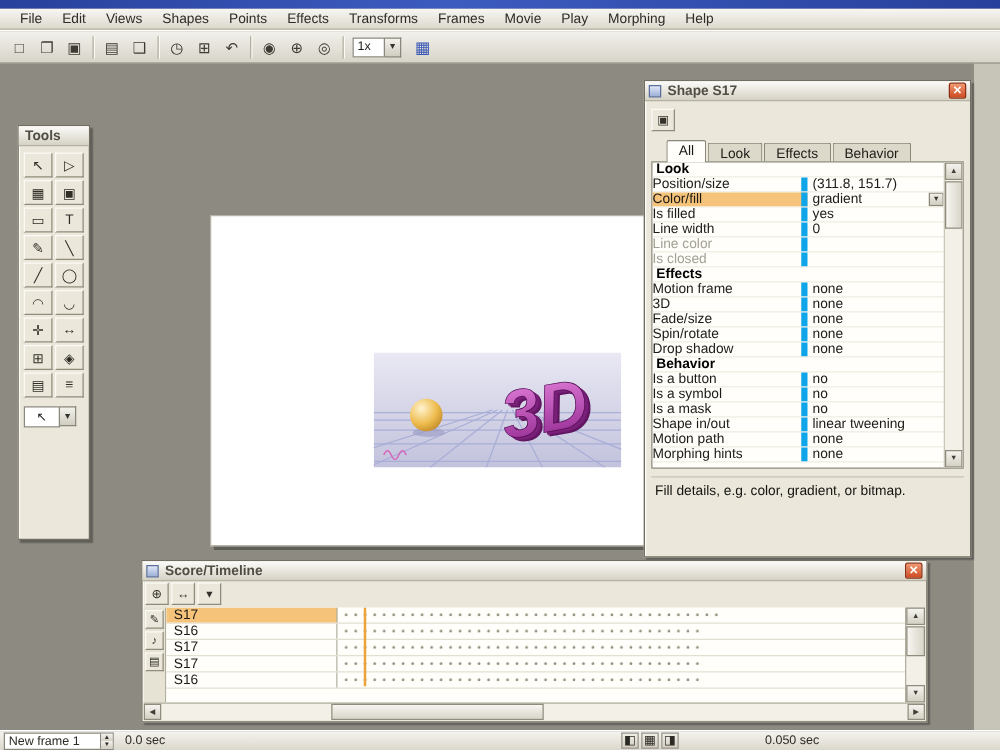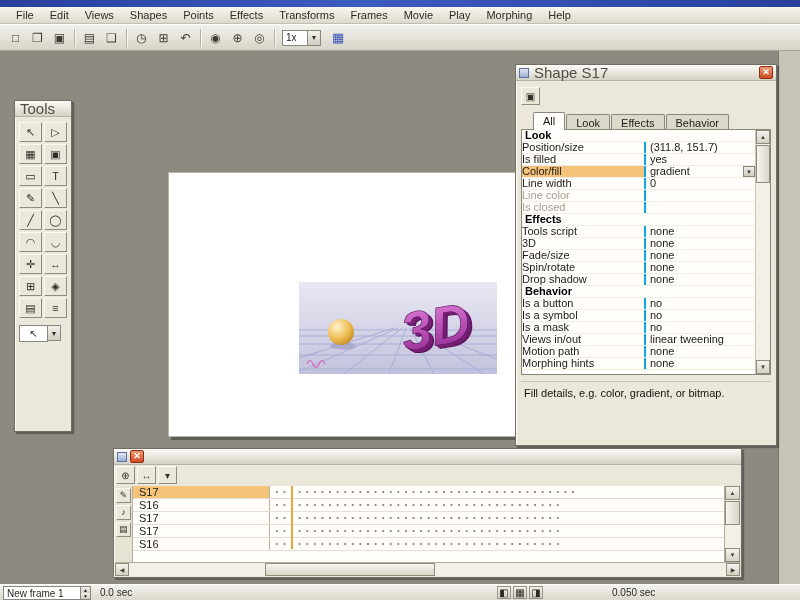--- a/index.html
+++ b/index.html
@@ -41,21 +41,21 @@
   
   #canvas{position:absolute;left:168px;top:121px;width:348px;height:265px;background:#fff;
     box-shadow:3px 3px 0 rgba(40,40,36,.45);border:1px solid #b5b2a6}
   #artwork{position:absolute;left:130px;top:109px;width:198px;height:92px}
 
   
   .fwin{position:absolute;background:#ebe8db;border:1px solid #716e62;
     box-shadow:inset 1px 1px 0 #fdfcf8,2px 2px 1px rgba(0,0,0,.3)}
   .titlebar{height:16px;background:linear-gradient(#fcfbf8,#d5d2c5);display:flex;
     align-items:center;padding:0 3px;border-bottom:1px solid #b5b2a4}
-  .title-text{flex:1;font-weight:normal;color:#504e44;font-size:15px;padding-left:2px;white-space:nowrap}
+  .title-text{flex:1;font-weight:bold;color:#504e44;font-size:11px;padding-left:2px;white-space:nowrap}
   .title-icon{width:10px;height:10px;border:1px solid #5a6f9e;
     background:linear-gradient(#dfe6f5,#9db0d8);margin-right:3px;flex:none}
   .close-btn{width:14px;height:13px;background:linear-gradient(#ef9a73,#cf4a22);
     border:1px solid #8d2f10;border-radius:2px;color:#fff;font-size:9px;line-height:11px;
     text-align:center;font-weight:bold;padding:0}
 
   
   #tools-palette{left:14px;top:49px;width:58px;height:332px}
   #tools-grid{display:grid;grid-template-columns:repeat(2,23px);gap:2px;padding:5px 4px 0}
   .tool-btn{width:23px;height:20px;background:#ebe8db;border:1px solid;
@@ -72,21 +72,21 @@
   .small-btn{width:19px;height:18px;background:#ebe8db;border:1px solid;
     border-color:#fbfaf5 #8f8c7e #8f8c7e #fbfaf5;font-size:10px;text-align:center;color:#33312a}
   #shape-tabs{display:flex;padding-left:17px;height:18px;align-items:flex-end;position:relative;top:1px}
   .stab{padding:2px 9px 0;border:1px solid #8a877a;border-bottom:none;background:#ddd9ca;
     margin-right:1px;font-size:11px;height:16px;border-radius:2px 2px 0 0}
   .stab.active{background:#fffefa;height:18px;position:relative;z-index:2}
   #prop-list{position:relative;margin:0 5px;height:246px;background:#fffefa;
     border:1px solid #8a877a;overflow:hidden;z-index:1}
   #prop-rows{position:absolute;left:0;top:0;right:15px;bottom:0;overflow:hidden}
   .prop-row{display:flex;height:12px;line-height:11px;border-bottom:1px solid #f0ede1;font-size:11px}
-  .prop-row .pl{width:124px;border-right:2px solid #0ea5e9;overflow:hidden;white-space:nowrap}
+  .prop-row .pl{width:124px;border-right:5px solid #0ea5e9;overflow:hidden;white-space:nowrap}
   .prop-row .pv{flex:1;padding-left:4px;overflow:hidden;white-space:nowrap;position:relative}
   .prop-row.header .pl{font-weight:bold;padding-left:3px;color:#000;border-right:none}
   .prop-row.disabled .pl{color:#a3a094}
   .prop-row.highlight .pl{background:#f6c37a}
   .pv .dd{position:absolute;right:0;top:0;width:12px;height:11px;
     background:linear-gradient(#f0efe8,#cfccbf);border:1px solid #8a877a;font-size:6px;
     text-align:center;line-height:10px;color:#3a382f}
   .vscroll{position:absolute;right:0;top:0;width:15px;bottom:0;background:#f3f1e7;border-left:1px solid #c9c6b8}
   .sb-btn{position:absolute;left:0;width:14px;height:14px;background:linear-gradient(#f4f3ee,#d4d1c4);
     border:1px solid #8f8c7e;font-size:6px;text-align:center;line-height:12px;color:#403e35;padding:0}
@@ -339,46 +339,46 @@
       <div id="prop-list">
         <div id="prop-rows">
             <div class="prop-row header">
               <span class="pl">Look</span>
               <span class="pv"></span>
             </div>
             <div class="prop-row normal">
               <span class="pl">Position/size</span>
               <span class="pv"><span>(311.8, 151.7)</span></span>
             </div>
-            <div class="prop-row normal">
-              <span class="pl">Is filled</span>
-              <span class="pv"><span>yes</span></span>
-            </div>
             <div class="prop-row highlight">
               <span class="pl">Color/fill</span>
               <span class="pv"><span>gradient</span><span class="dd">▼</span></span>
             </div>
             <div class="prop-row normal">
+              <span class="pl">Is filled</span>
+              <span class="pv"><span>yes</span></span>
+            </div>
+            <div class="prop-row normal">
               <span class="pl">Line width</span>
               <span class="pv"><span>0</span></span>
             </div>
             <div class="prop-row disabled">
               <span class="pl">Line color</span>
               <span class="pv"></span>
             </div>
             <div class="prop-row disabled">
               <span class="pl">Is closed</span>
               <span class="pv"></span>
             </div>
             <div class="prop-row header">
               <span class="pl">Effects</span>
               <span class="pv"></span>
             </div>
             <div class="prop-row normal">
-              <span class="pl">Tools script</span>
+              <span class="pl">Motion frame</span>
               <span class="pv"><span>none</span></span>
             </div>
             <div class="prop-row normal">
               <span class="pl">3D</span>
               <span class="pv"><span>none</span></span>
             </div>
             <div class="prop-row normal">
               <span class="pl">Fade/size</span>
               <span class="pv"><span>none</span></span>
             </div>
@@ -400,21 +400,21 @@
             </div>
             <div class="prop-row normal">
               <span class="pl">Is a symbol</span>
               <span class="pv"><span>no</span></span>
             </div>
             <div class="prop-row normal">
               <span class="pl">Is a mask</span>
               <span class="pv"><span>no</span></span>
             </div>
             <div class="prop-row normal">
-              <span class="pl">Views in/out</span>
+              <span class="pl">Shape in/out</span>
               <span class="pv"><span>linear tweening</span></span>
             </div>
             <div class="prop-row normal">
               <span class="pl">Motion path</span>
               <span class="pv"><span>none</span></span>
             </div>
             <div class="prop-row normal">
               <span class="pl">Morphing hints</span>
               <span class="pv"><span>none</span></span>
             </div>
@@ -424,20 +424,21 @@
           <div class="sb-thumb" style="top:15px;height:38px"></div>
           <button class="sb-btn sb-down">▼</button>
         </div>
       </div>
       <div id="shape-desc">Fill details, e.g. color, gradient, or bitmap.</div>
     </div>
 
     <div id="timeline" class="fwin">
       <div class="titlebar">
         <span class="title-icon"></span>
+        <span class="title-text">Score/Timeline</span>
         <button class="close-btn">✕</button>
       </div>
       <div id="tl-toolbar">
         <div id="tl-btns">
             <button class="small-btn">⊕</button>
             <button class="small-btn">↔</button>
             <button class="small-btn">▾</button>
           </div>
       </div>
       <div id="tl-body">

